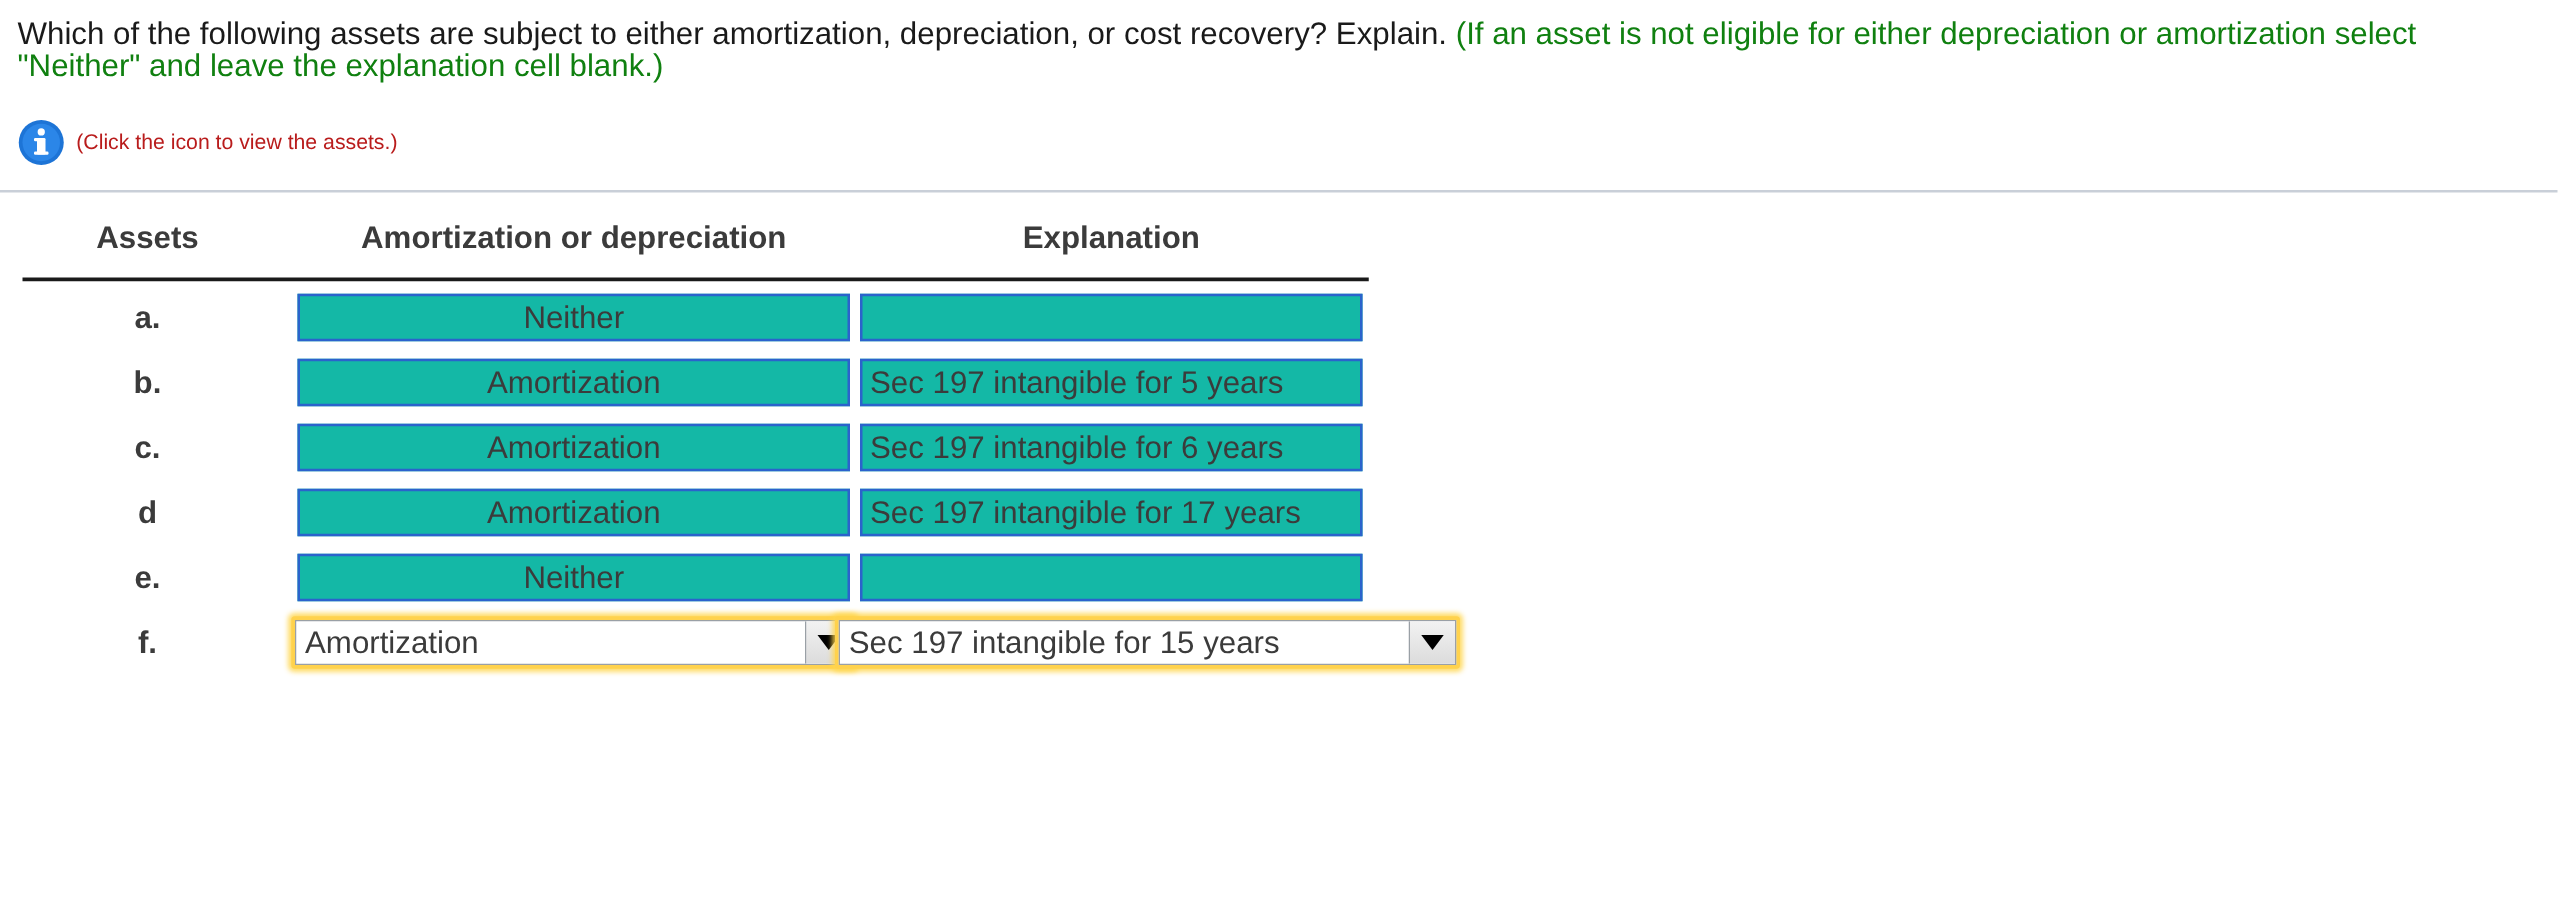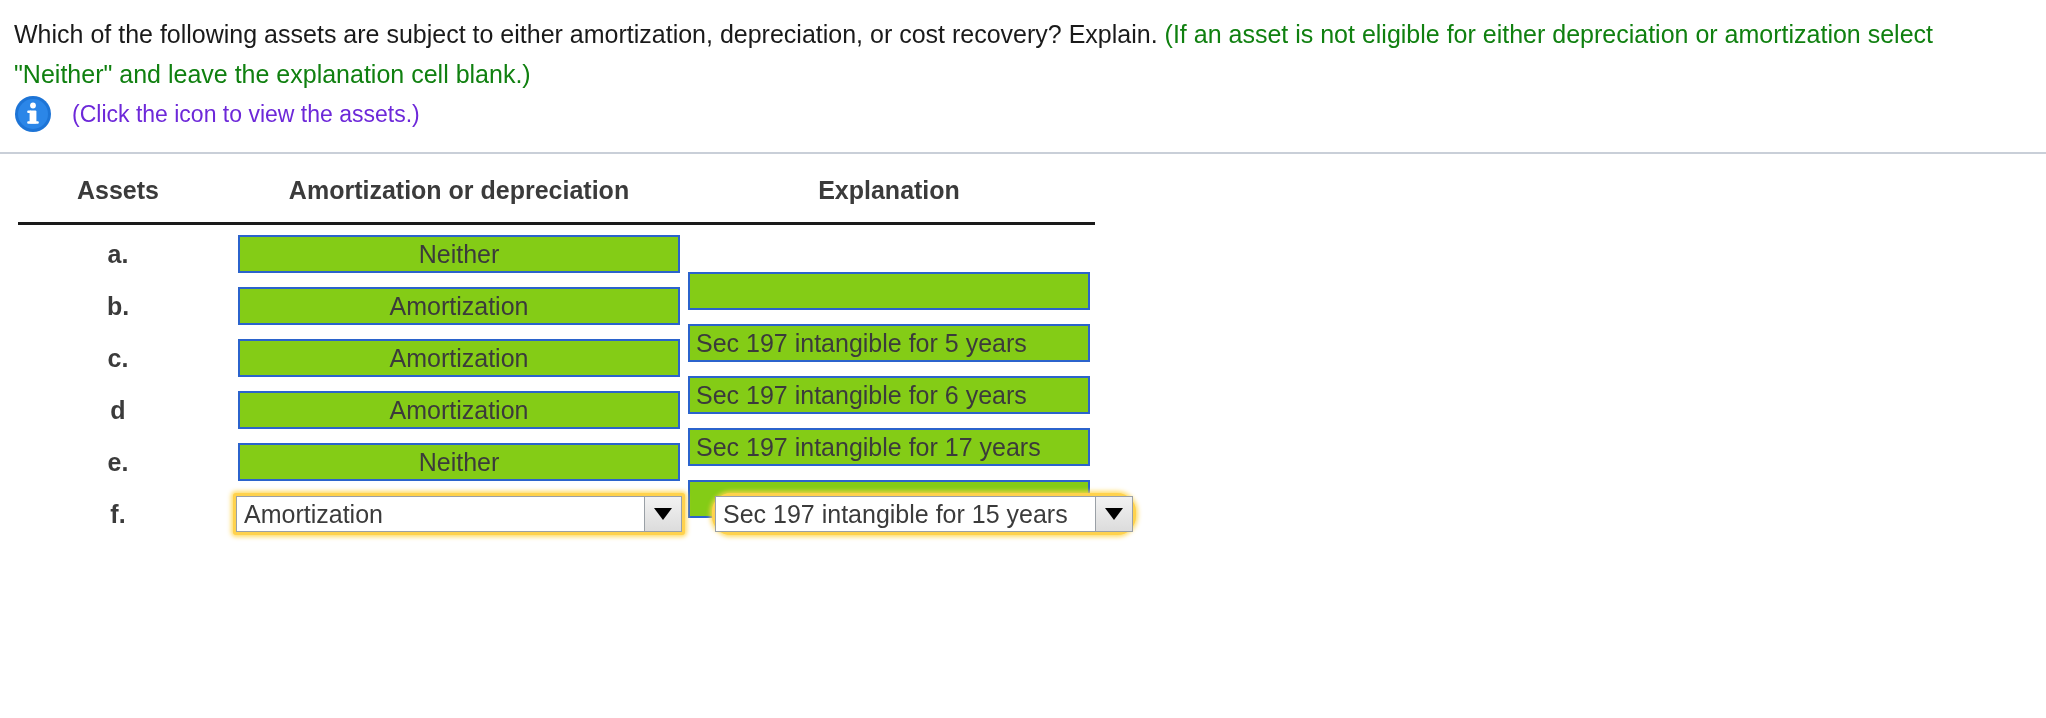--- a/index.html
+++ b/index.html
@@ -16,44 +16,43 @@
     position: relative;
   }
 
   
   .prompt {
     position: absolute;
     left: 14px;
     top: 14px;
     width: 2020px;
     font-size: 25px;
-    line-height: 40px;
+    line-height: 26px;
   }
   .prompt .q-main { color: #1a1a1a; }
   .prompt .q-hint { color: #108010; }
 
   .icon-line {
     position: absolute;
     left: 14px;
     top: 95px;
     display: flex;
     align-items: center;
     gap: 9px;
   }
   .info-icon {
     width: 38px;
     height: 38px;
     flex: 0 0 38px;
     display: block;
   }
   .icon-caption {
-    font-size: 23px;
+    font-size: 17px;
     line-height: 30px;
-    color: #6d28d9;
-    margin-left: 11px;
+    color: #b91c1c;
   }
 
   .hr-divider {
     position: absolute;
     left: 0;
     top: 152px;
     width: 2046px;
     height: 2px;
     background: #c9cfd8;
   }
@@ -113,56 +112,55 @@
     font-size: 25px;
     font-weight: bold;
     color: #3b3b3b;
   }
 
   .cell {
     position: absolute;
     top: 5px;
     height: 38px;
     box-sizing: border-box;
-    background: #84cc16;
+    background: #14b8a6;
     border: 2px solid #2b63cc;
     font-size: 25px;
     color: #3b3b3b;
     line-height: 34px;
     overflow: hidden;
     white-space: nowrap;
   }
   .cell.c-amort {
     left: 238px;
     width: 442px;
     text-align: center;
   }
   .cell.c-expl {
     left: 688px;
     width: 402px;
     text-align: left;
     padding-left: 6px;
-    margin-top: 37px;
   }
 
   
   .sel-wrap {
     position: absolute;
     top: 3px;
     height: 42px;
     box-sizing: border-box;
     border: 3px solid #ffd24d;
     border-radius: 3px;
     box-shadow: 0 0 4px 2px rgba(255,214,77,0.85);
     background: #ffd24d;
     padding: 0;
     display: flex;
   }
   .sel-wrap.w-amort { left: 233px; width: 452px; }
-  .sel-wrap.w-expl  { left: 712px; width: 424px; border-radius: 19px; }
+  .sel-wrap.w-expl  { left: 668px; width: 500px; }
 
   .sel-inner {
     flex: 1 1 auto;
     display: flex;
     align-items: stretch;
     background: #ffffff;
     border: 1px solid #9aa0a6;
     box-sizing: border-box;
     overflow: hidden;
   }

